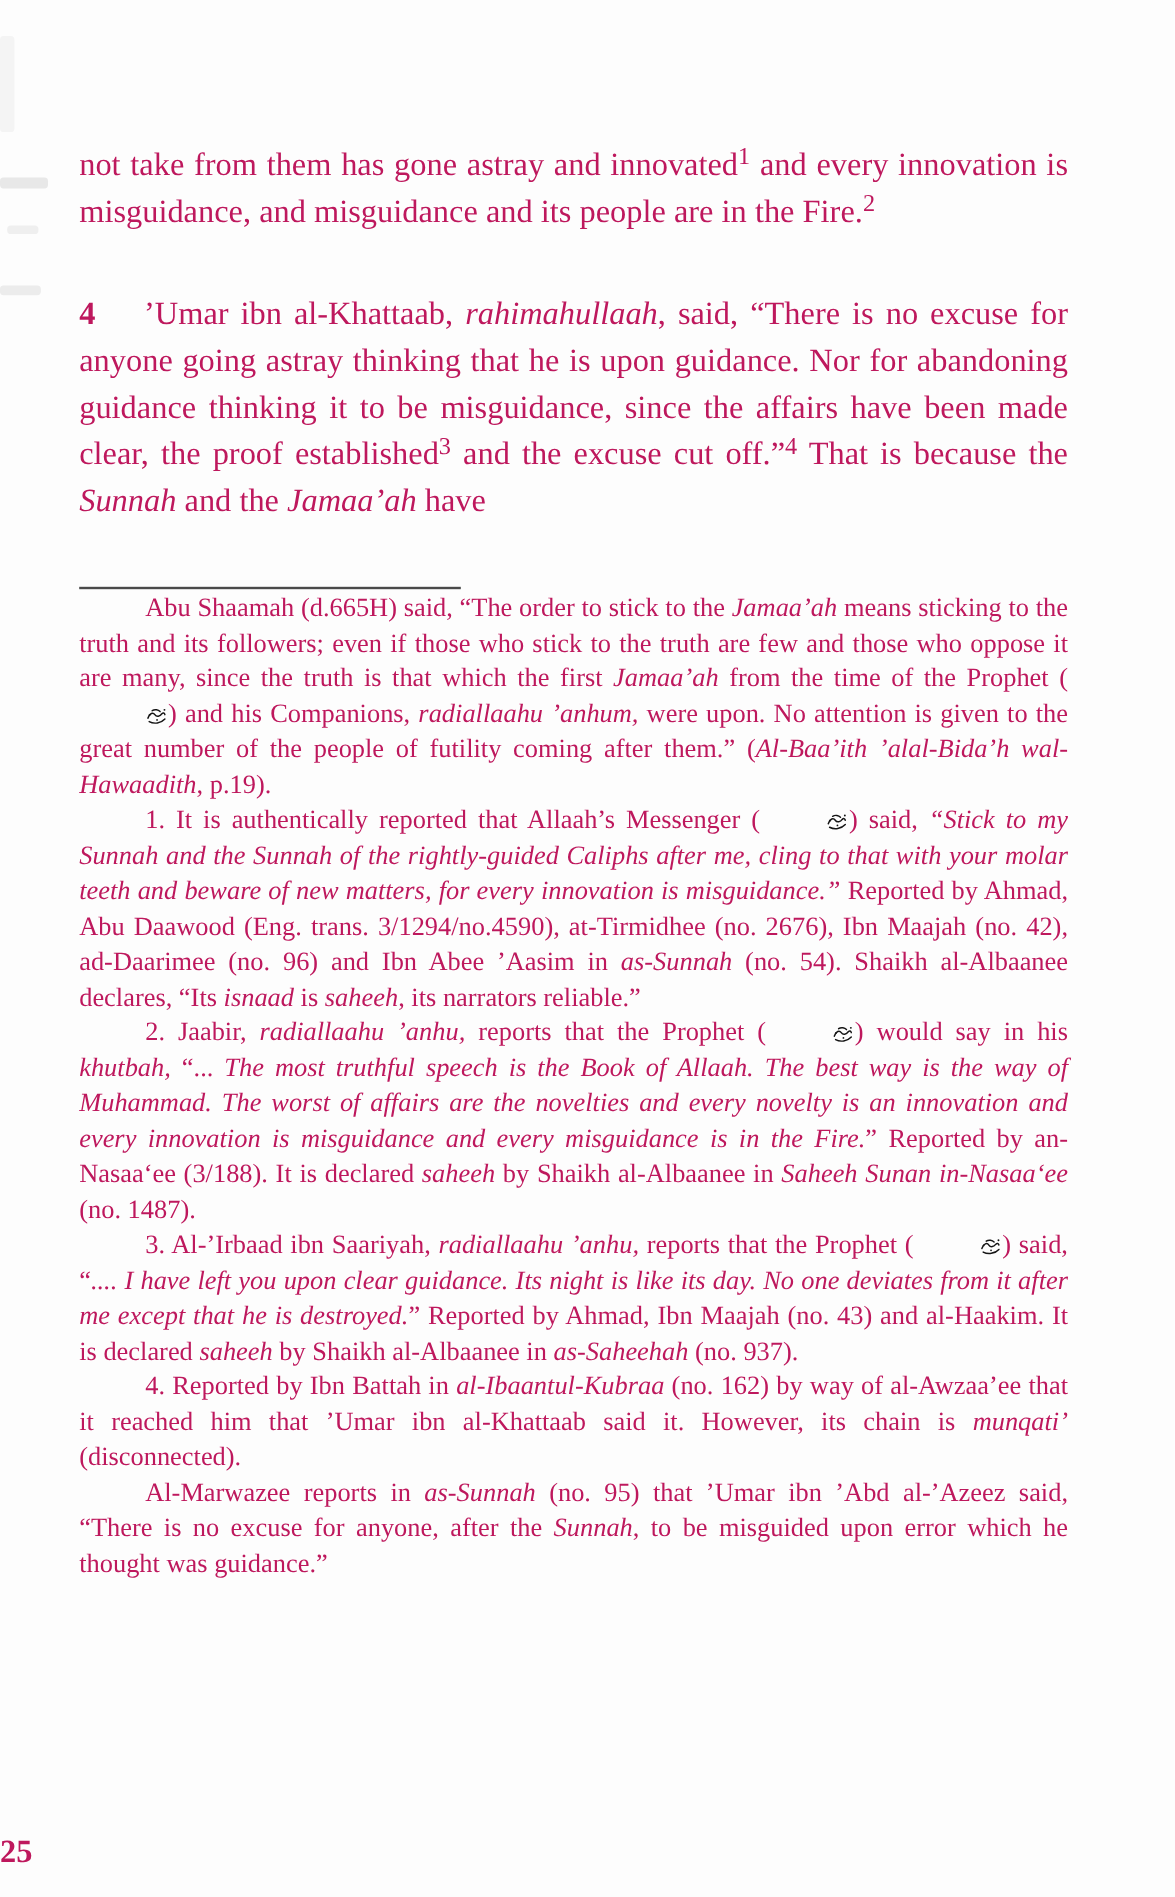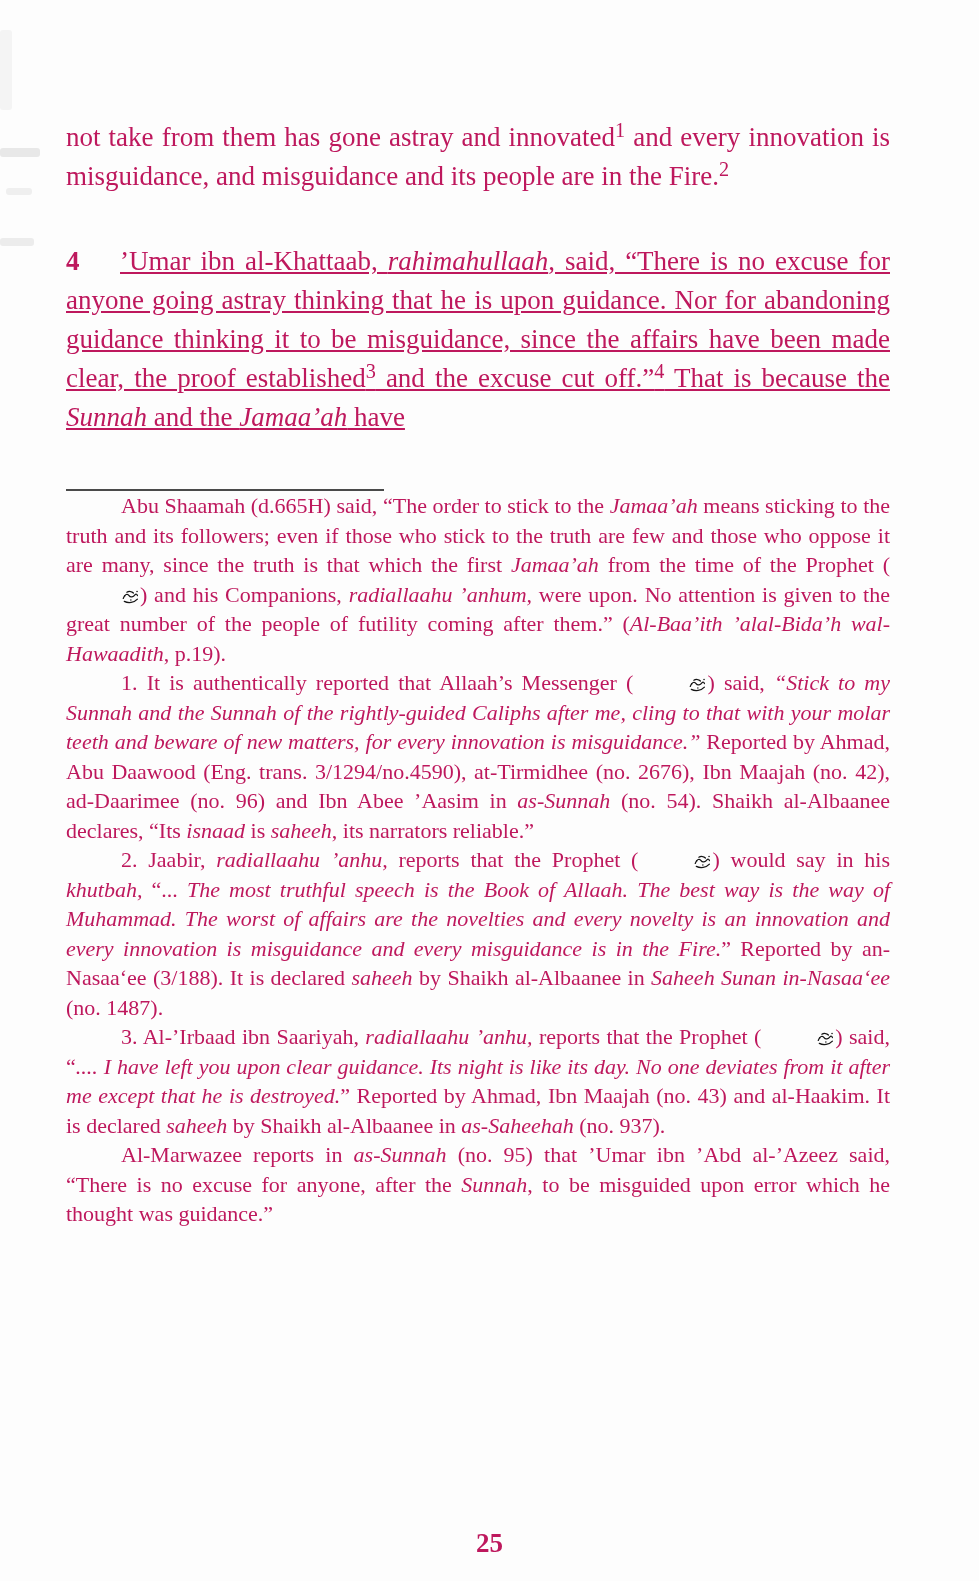--- a/index.html
+++ b/index.html
@@ -19,21 +19,21 @@
     left: 66px;
     top: 118px;
     width: 824px;
   }
   .main-para {
     font-size: 27px;
     line-height: 39px;
     text-align: justify;
     margin: 0;
   }
-  .item4 { margin-top: 46px; text-decoration: underline; }
+  .item4 { margin-top: 46px; }
   .item-marker {
     font-weight: bold;
     display: inline-block;
     width: 54px;
   }
   sup {
     font-size: 75%;
     line-height: 0;
     position: relative;
     top: -0.45em;
@@ -55,21 +55,20 @@
     display: inline-block;
     vertical-align: -3px;
     line-height: 0;
   }
   .callig svg { display: inline-block; }
   .page-number {
     position: absolute;
     bottom: 22px;
     left: 0;
     width: 979px;
-    text-align: center;
     font-weight: bold;
     font-size: 27px;
   }
   .scan-artifact {
     position: absolute;
     background: #cfcfcf;
     border-radius: 3px;
     pointer-events: none;
   }
   .artifact-1 { left: 0;  top: 148px; width: 40px; height: 9px;  opacity: .45; }
@@ -145,20 +144,21 @@
       <path d="M4.5 17 C10 20, 18 19, 22.5 14"></path>
       <path d="M8 4.5 C11 2.5, 15 3.5, 17 5.5"></path>
     </g>
     <g fill="#151515" stroke="none">
       <circle cx="22" cy="3.5" r="1.1"></circle>
       <circle cx="5" cy="9.5" r="1"></circle>
       <circle cx="13.5" cy="15" r="1"></circle>
     </g>
   </svg>
 </span>) said, “<i>.... I have left you upon clear guidance. Its night is like its day. No one deviates from it after me except that he is destroyed.</i>” Reported by Ahmad, Ibn Maajah (no. 43) and al-Haakim. It is declared <i>saheeh</i> by Shaikh al-Albaanee in <i>as-Saheehah</i> (no. 937).</p>
+      <p>4. Reported by Ibn Battah in <i>al-Ibaantul-Kubraa</i> (no. 162) by way of al-Awzaa’ee that it reached him that ’Umar ibn al-Khattaab said it. However, its chain is <i>munqati’</i> (disconnected).</p>
       <p>Al-Marwazee reports in <i>as-Sunnah</i> (no. 95) that ’Umar ibn ’Abd al-’Azeez said, “There is no excuse for anyone, after the <i>Sunnah</i>, to be misguided upon error which he thought was guidance.”</p>
     </section>
 
   </main>
 
   <div class="page-number">25</div>
 
 </div>
 
 </body></html>

